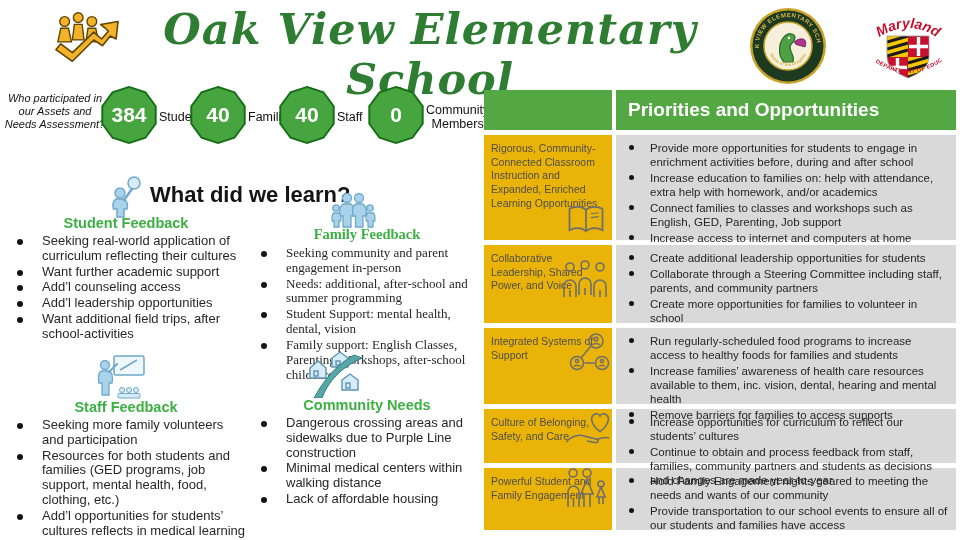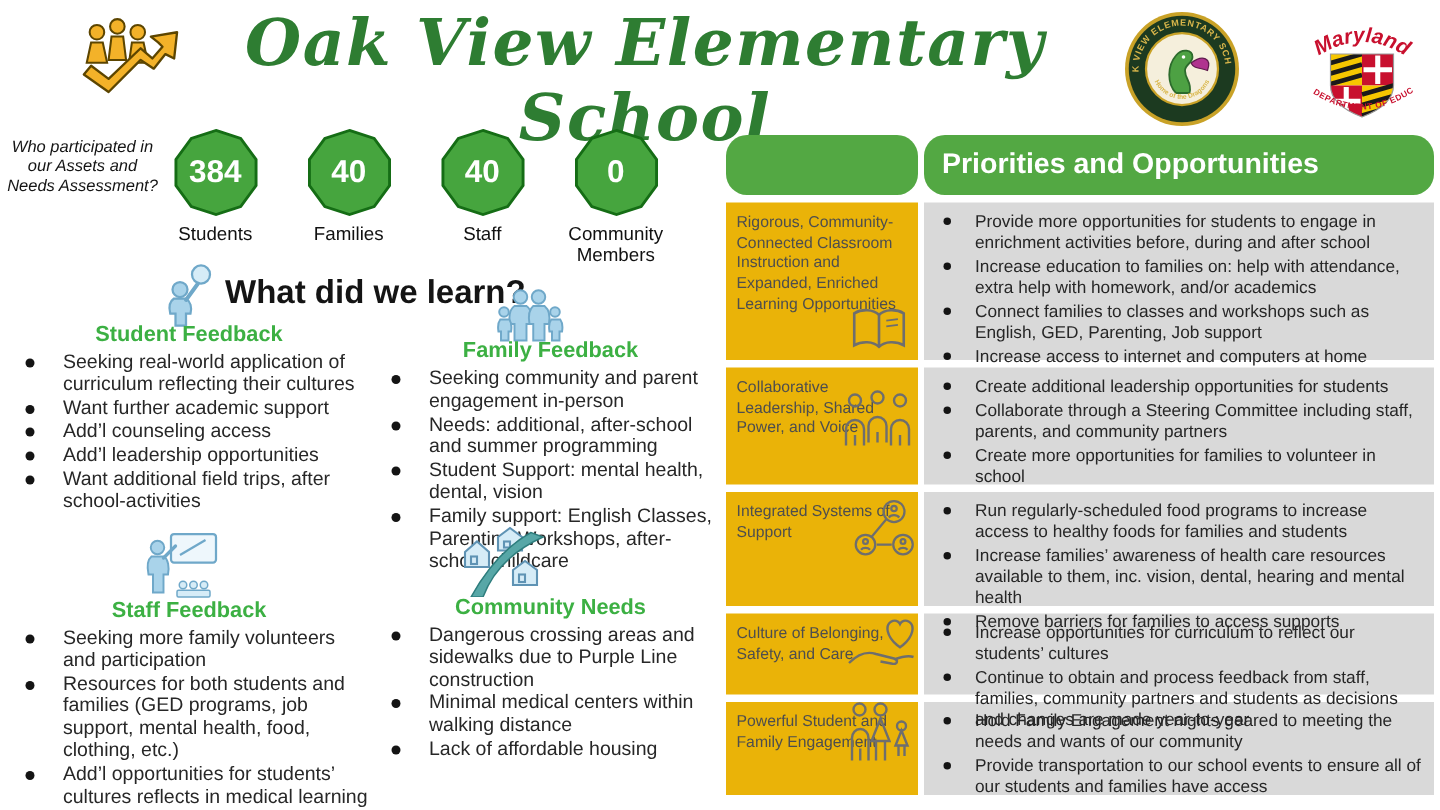--- a/index.html
+++ b/index.html
@@ -11,50 +11,50 @@
          font-size:43px;color:#2e7d32;letter-spacing:1px;}
   
   #icon-growth{position:absolute;left:52px;top:8px;}
   #logo-school{position:absolute;left:748px;top:6px;}
   #logo-maryland{position:absolute;left:862px;top:10px;}
   
   .who{position:absolute;left:2px;top:92px;width:106px;text-align:center;
        font-weight:normal;font-style:italic;font-size:11px;color:#141414;line-height:1.2;}
   
   .badges{position:absolute;left:99px;top:85px;display:flex;}
-  .badge{width:89px;display:flex;flex-direction:column;align-items:center;}
+  .badge{width:89px;display:flex;flex-direction:row;align-items:center;}
   .oct{position:relative;width:60px;height:60px;}
   .oct .num{position:absolute;inset:0;display:flex;align-items:center;justify-content:center;
             color:#fff;font-weight:bold;font-size:21px;}
   .blabel{margin-top:5px;font-weight:normal;font-size:12.5px;color:#111;
           text-align:center;line-height:1.1;}
   
   .learn-heading{position:absolute;left:150px;top:182px;font-size:22px;font-weight:bold;color:#141414;}
   #icon-student-learn{position:absolute;left:108px;top:176px;}
   #icon-family-learn{position:absolute;left:330px;top:192px;}
   #icon-staff{position:absolute;left:96px;top:353px;}
   #icon-community{position:absolute;left:306px;top:350px;}
   .section{position:absolute;}
   #sec-student{left:6px;top:215px;width:240px;}
-  #sec-family{left:250px;top:226px;width:234px;}
+  #sec-family{left:250px;top:226px;width:234px;font-family:Liberation Serif, serif;}
   #sec-staff{left:6px;top:399px;width:240px;}
   #sec-community{left:250px;top:397px;width:234px;}
   .sec-title{font-weight:bold;font-size:14.5px;color:#3cb043;text-align:center;margin-bottom:3px;}
   .sec-list{margin:0;padding:0;list-style:none;font-size:13px;color:#272727;line-height:1.14;}
   .sec-list li{position:relative;padding-left:36px;margin-bottom:1px;}
   .sec-list li::before{content:"";position:absolute;left:11px;top:5px;width:6px;height:6px;
                        border-radius:50%;background:#141414;}
   
   .ptable{position:absolute;left:484px;top:90px;width:472px;}
   .trow{display:flex;margin-bottom:5px;}
   .tleft{width:128px;margin-right:4px;background:#eab308;position:relative;
          padding:7px 5px 0 7px;font-size:10.5px;color:#4e4e4e;line-height:1.3;box-sizing:border-box;}
   .tright{flex:1;background:#d9d9d9;box-sizing:border-box;padding:6px 8px 2px 2px;}
   .thead{height:40px;}
-  .thead .tleft,.thead .tright{background:#53a843;padding:0;border-radius:14px;}
+  .thead .tleft,.thead .tright{background:#53a843;padding:0;}
   .thead .tright{display:flex;align-items:center;padding-left:12px;
                  color:#fff;font-weight:bold;font-size:19px;}
   .r1{height:105px;} .r2{height:78px;} .r3{height:76px;} .r4{height:54px;} .r5{height:62px;}
   .tlist{margin:0;padding:0;list-style:none;font-size:11.5px;color:#262626;line-height:1.22;}
   .tlist li{position:relative;padding-left:32px;margin-bottom:2px;}
   .tlist li::before{content:"";position:absolute;left:11px;top:4px;width:5px;height:5px;
                     border-radius:50%;background:#141414;}
   .row-icon{position:absolute;}
   #ric1{right:4px;bottom:3px;} #ric2{right:1px;top:15px;} #ric3{right:2px;top:5px;}
   #ric4{right:2px;top:2px;} #ric5{right:3px;top:0px;}

